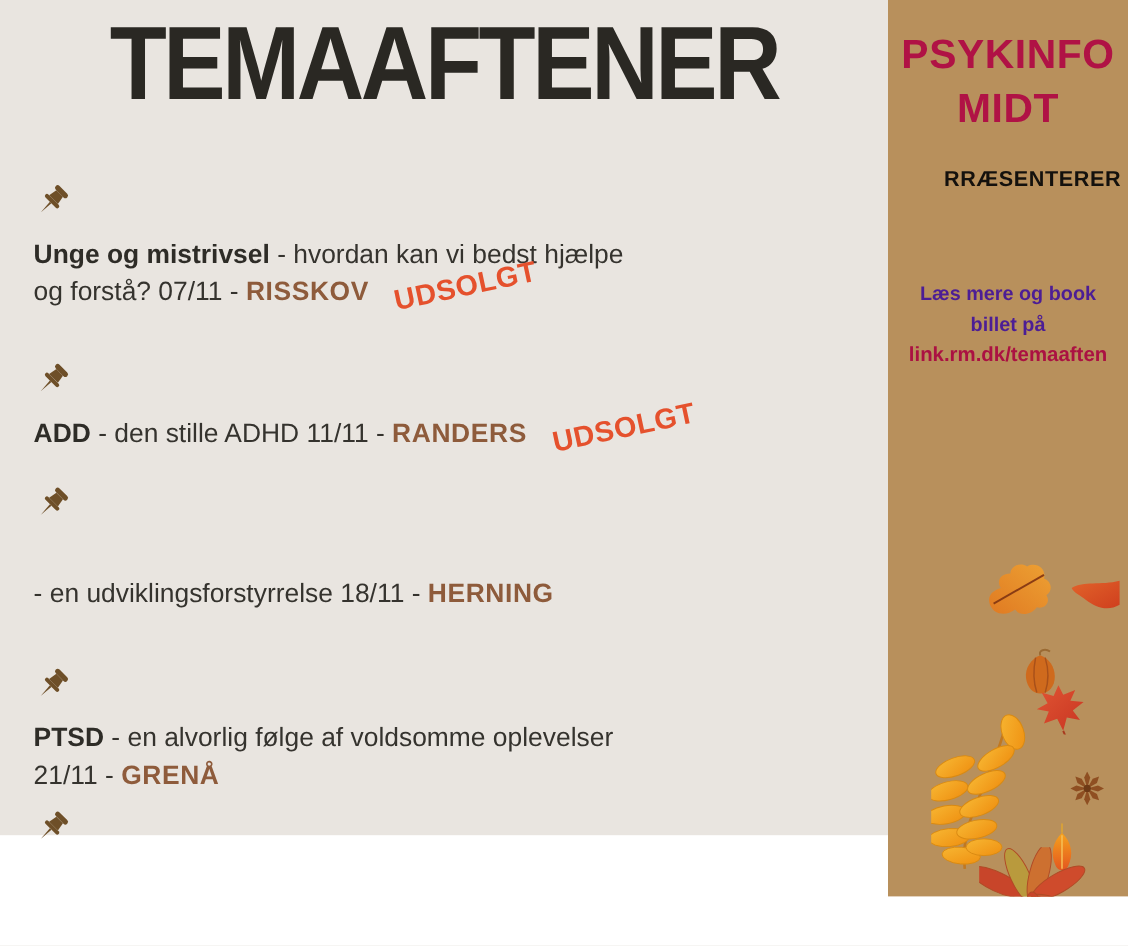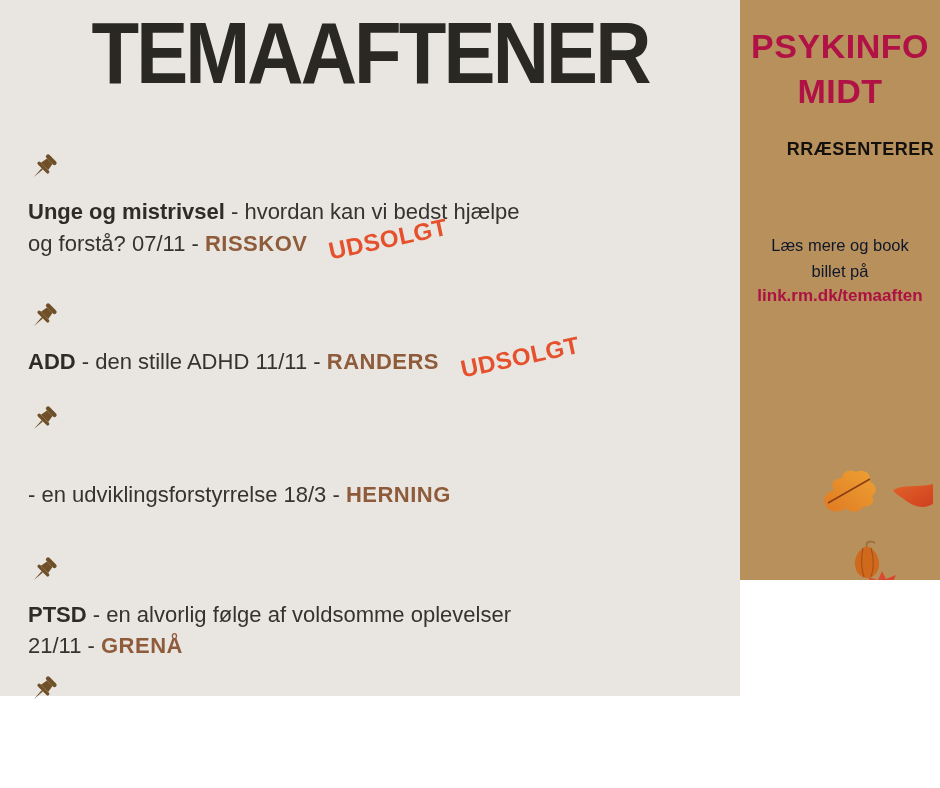--- a/index.html
+++ b/index.html
@@ -1,19 +1,19 @@
 <!DOCTYPE html>
 <html><head>
 <meta charset="utf-8">
 <style>
   html,body{margin:0;padding:0;}
   body{width:940px;height:788px;font-family:"Liberation Sans",sans-serif;}
   .poster{position:relative;width:940px;height:788px;display:flex;overflow:hidden;}
   .main{position:relative;width:740px;height:696px;background:#e9e5e0;}
-  .sidebar{position:relative;width:200px;height:580px;background:#b8905c;overflow:hidden;}
+  .sidebar{position:relative;width:200px;height:747px;background:#b8905c;overflow:hidden;}
 
   .title{
     position:absolute;top:4px;left:0;width:740px;text-align:center;
     font-size:82px;font-weight:800;letter-spacing:-3px;color:#2a2823;
     transform:scaleX(.95) scaleY(1.06);transform-origin:center top;white-space:nowrap;
   }
 
   .event{position:absolute;left:28px;display:flex;align-items:flex-start;width:690px;flex-direction:column;}
   .pin{flex:0 0 44px;padding-top:2px;}
   .pin svg{width:31px;height:31px;transform:rotate(45deg);}
@@ -27,21 +27,21 @@
   }
   .e1{top:150px;} .e2{top:299px;} .e3{top:402px;} .e4{top:553px;} .e5{top:672px;}
 
   .brand{margin-top:24px;text-align:center;font-size:34px;line-height:45px;
     font-weight:800;color:#b01245;letter-spacing:.5px;}
   .presents{margin-top:25px;text-align:center;font-size:18px;font-weight:700;
     color:#14110d;letter-spacing:.5px;padding-left:41px;}
   .month{margin-top:22px;text-align:center;font-size:30px;line-height:40px;
     font-weight:800;color:#b01245;letter-spacing:.5px;}
   .cta{margin-top:72px;text-align:center;font-size:16.5px;line-height:26px;
-    color:#0f172a;font-weight:400;}
+    color:#4c1d95;font-weight:700;}
   .link{margin-top:2px;text-align:center;font-size:17px;font-weight:700;
     color:#ab1142;cursor:pointer;}
 
   .decor{position:absolute;}
   .d-oak{left:80px;top:466px;}
   .d-torn{left:151px;top:482px;}
   .d-physalis{left:111px;top:540px;}
   .d-maple{left:116px;top:570px;}
   .d-rowan{left:36px;top:594px;}
   .d-star{left:151px;top:643px;}
@@ -90,21 +90,21 @@
       <span class="pin">
         <svg viewBox="0 0 24 24" fill="#6e4f28">
           <rect x="6.8" y="1.8" width="10.4" height="3.4" rx="1.7"></rect>
           <path d="M9 5.2 L15 5.2 L16 10.8 L8 10.8 Z"></path>
           <rect x="6" y="10.8" width="12" height="2.6" rx="1.3"></rect>
           <path d="M11.3 13.4 L12.7 13.4 L12 22.5 Z"></path>
         </svg>
       </span>
       <div class="etext">
         <br>
-        <span>- en udviklingsforstyrrelse 18/3 - </span><span class="eloc">HERNING</span>
+        <span>- en udviklingsforstyrrelse 18/11 - </span><span class="eloc">HERNING</span>
       </div>
     </div>
 
     <div class="event e4">
       <span class="pin">
         <svg viewBox="0 0 24 24" fill="#6e4f28">
           <rect x="6.8" y="1.8" width="10.4" height="3.4" rx="1.7"></rect>
           <path d="M9 5.2 L15 5.2 L16 10.8 L8 10.8 Z"></path>
           <rect x="6" y="10.8" width="12" height="2.6" rx="1.3"></rect>
           <path d="M11.3 13.4 L12.7 13.4 L12 22.5 Z"></path>

